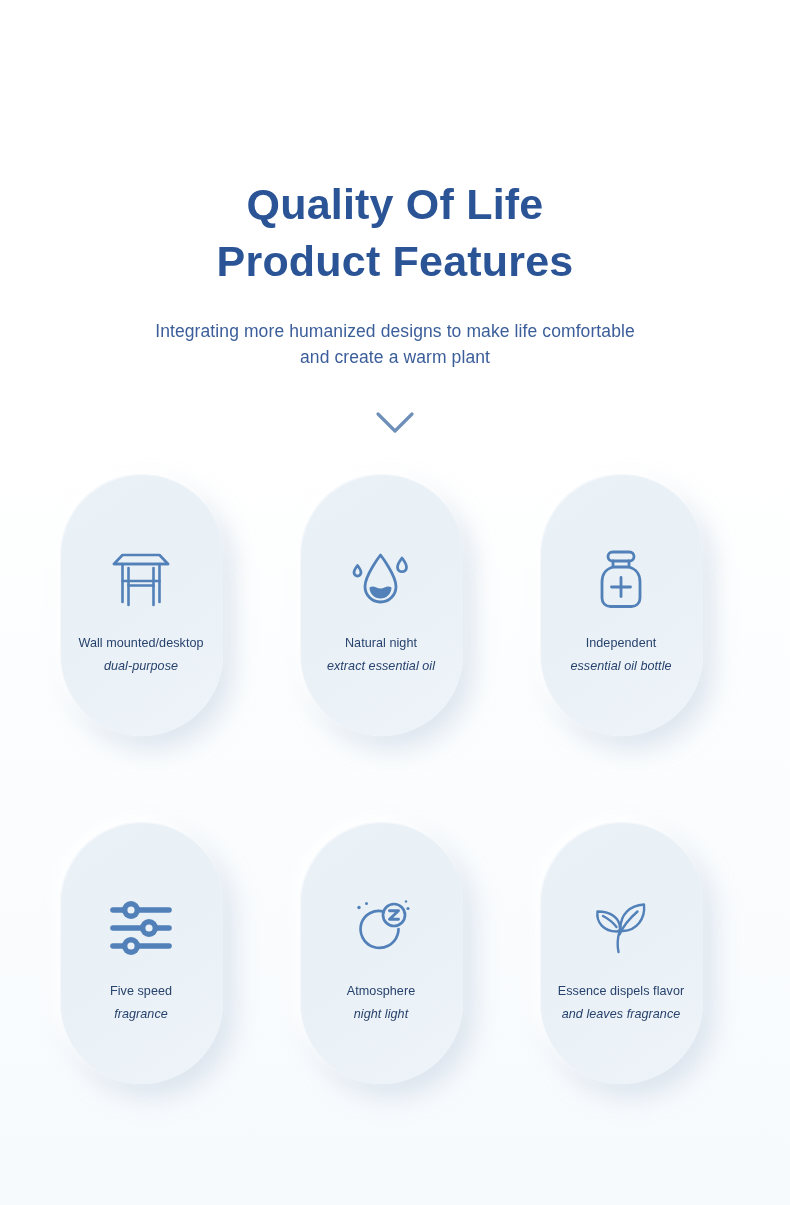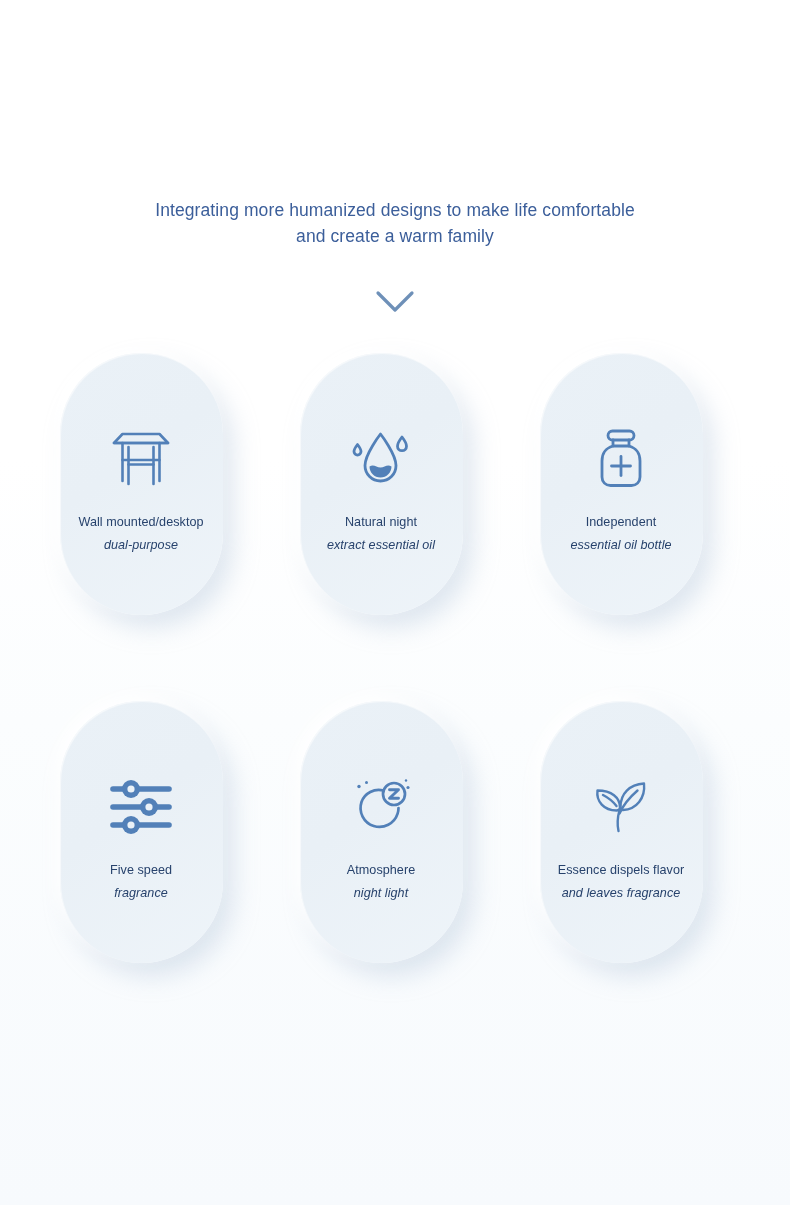--- a/index.html
+++ b/index.html
@@ -34,21 +34,21 @@
   .title {
     font-size: 43px;
     line-height: 57px;
     font-weight: bold;
     color: #2b5496;
     letter-spacing: 0.2px;
   }
   .title .line2 { display: block; }
 
   .subtitle {
-    margin-top: 21px;
+    margin-top: 28px;
     font-size: 17.5px;
     line-height: 26px;
     font-weight: normal;
     color: #3b5e9a;
     letter-spacing: 0.1px;
   }
   .subtitle .sline { display: block; }
 
   
   .divider {
@@ -109,23 +109,27 @@
     letter-spacing: 0.05px;
   }
   .card-label .l2 { display: block; font-style: italic; }
 </style>
 </head>
 <body>
 
 <div class="page">
 
   <div class="header">
+    <h1 class="title">
+      <span>Quality Of Life</span>
+      <span class="line2">Product Features</span>
+    </h1>
     <p class="subtitle">
       <span class="sline">Integrating more humanized designs to make life comfortable</span>
-      <span class="sline">and create a warm family</span>
+      <span class="sline">and create a warm plant</span>
     </p>
   </div>
 
   <div class="divider">
     <span>
       <svg width="40" height="26" viewBox="0 0 40 26" fill="none">
         <path d="M3 4 L20 21 L37 4" stroke="#6e90b8" stroke-width="3.2" stroke-linecap="round" stroke-linejoin="round"></path>
       </svg>
     </span>
   </div>

